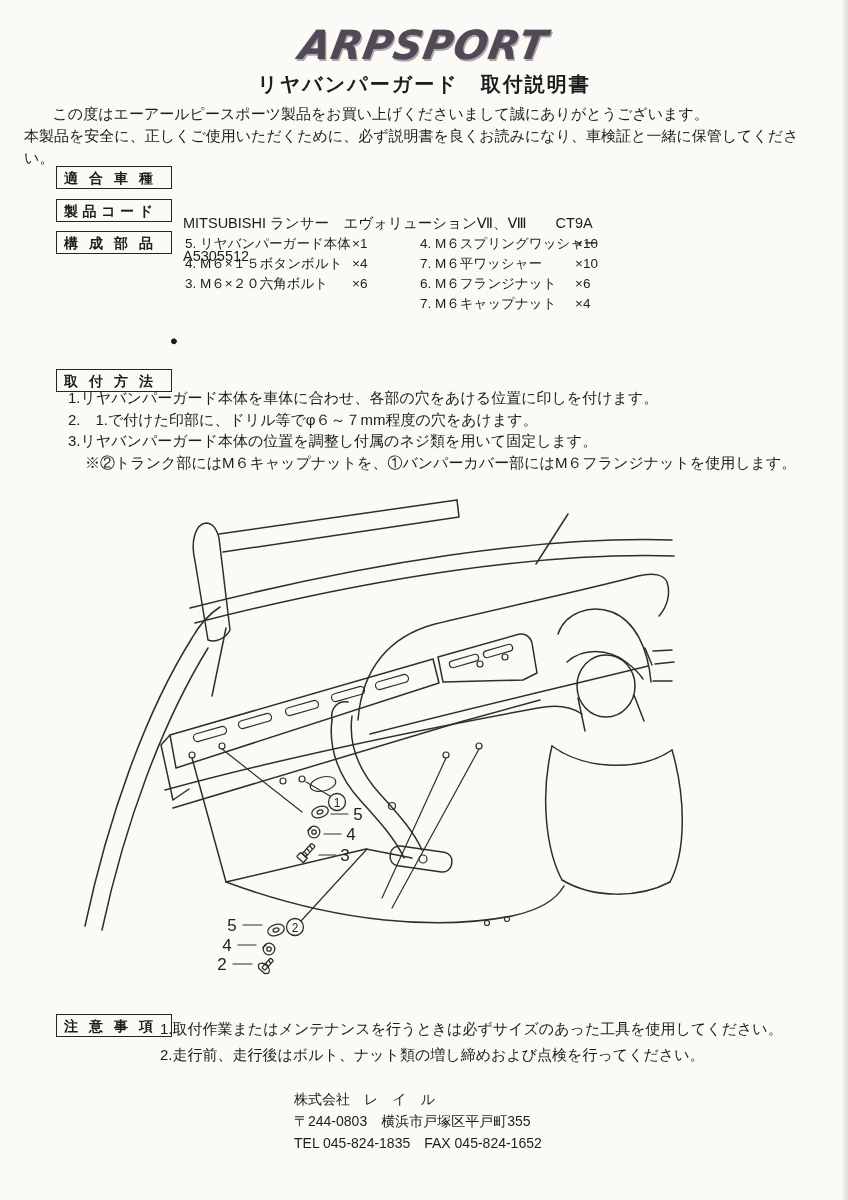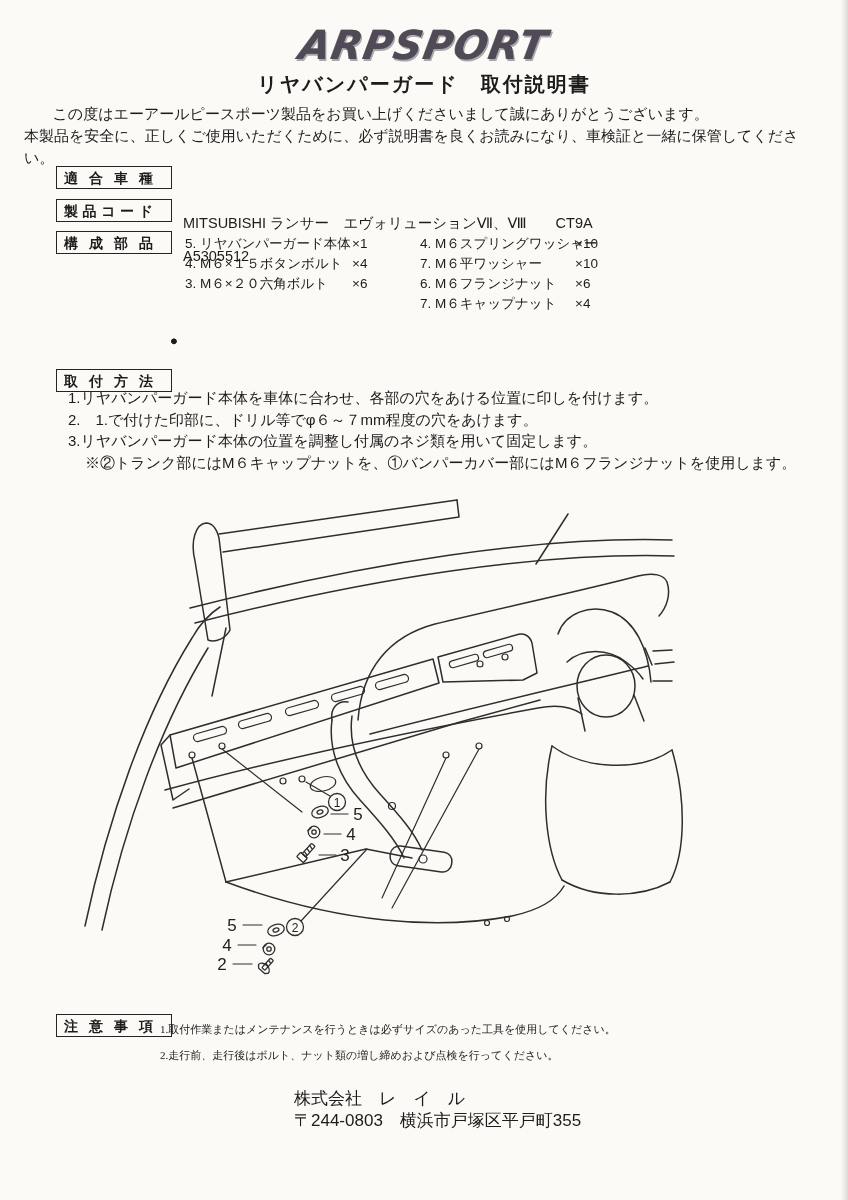--- a/index.html
+++ b/index.html
@@ -23,22 +23,22 @@
   .pcol{position:absolute;font-size:13.5px;line-height:20px;}
   .prow{position:relative;white-space:nowrap;}
   .prow .pqty{position:absolute;top:0;}
   .pcol.c1 .pqty{left:167px;}
   .pcol.c2 .pqty{left:155px;}
   .bullets{position:absolute;left:170px;top:330px;width:634px;font-size:15px;line-height:21.5px;}
   .bullet{position:relative;padding-left:15px;}
   .bullet .bmark{position:absolute;left:0;top:0;font-size:13px;}
   .steps{position:absolute;left:68px;top:387px;width:760px;font-size:15px;line-height:21.5px;}
   .step-note{padding-left:17px;}
-  .notes{position:absolute;left:160px;top:1016px;width:660px;font-size:11px;line-height:26px;font-family:Liberation Serif, serif;}
-  .footer{position:absolute;left:294px;top:1088px;font-size:17px;line-height:22px;}
+  .notes{position:absolute;left:160px;top:1016px;width:660px;font-size:15px;line-height:26px;}
+  .footer{position:absolute;left:294px;top:1088px;font-size:14px;line-height:22px;}
   svg text{font-family:"Liberation Sans",sans-serif;fill:#222;}
   .art{stroke:#2e2e2e;stroke-width:1.5;fill:none;stroke-linecap:round;stroke-linejoin:round;}
   .thin{stroke-width:1.2;}
   .hw{stroke:#2e2e2e;stroke-width:1.3;fill:none;}
 </style>
 </head>
 <body>
 
 <div class="page">
 
@@ -236,16 +236,17 @@
 
   <div class="labelbox" style="top:1014px;">注意事項</div>
   <div class="notes">
     <div>1.取付作業またはメンテナンスを行うときは必ずサイズのあった工具を使用してください。</div>
     <div>2.走行前、走行後はボルト、ナット類の増し締めおよび点検を行ってください。</div>
   </div>
 
   <div class="footer">
     <div>株式会社　レ　イ　ル</div>
     <div>〒244-0803　横浜市戸塚区平戸町355</div>
+    <div>TEL 045-824-1835　FAX 045-824-1652</div>
   </div>
 
   <div class="scan-edge"></div>
 </div>
 
 </body></html>

